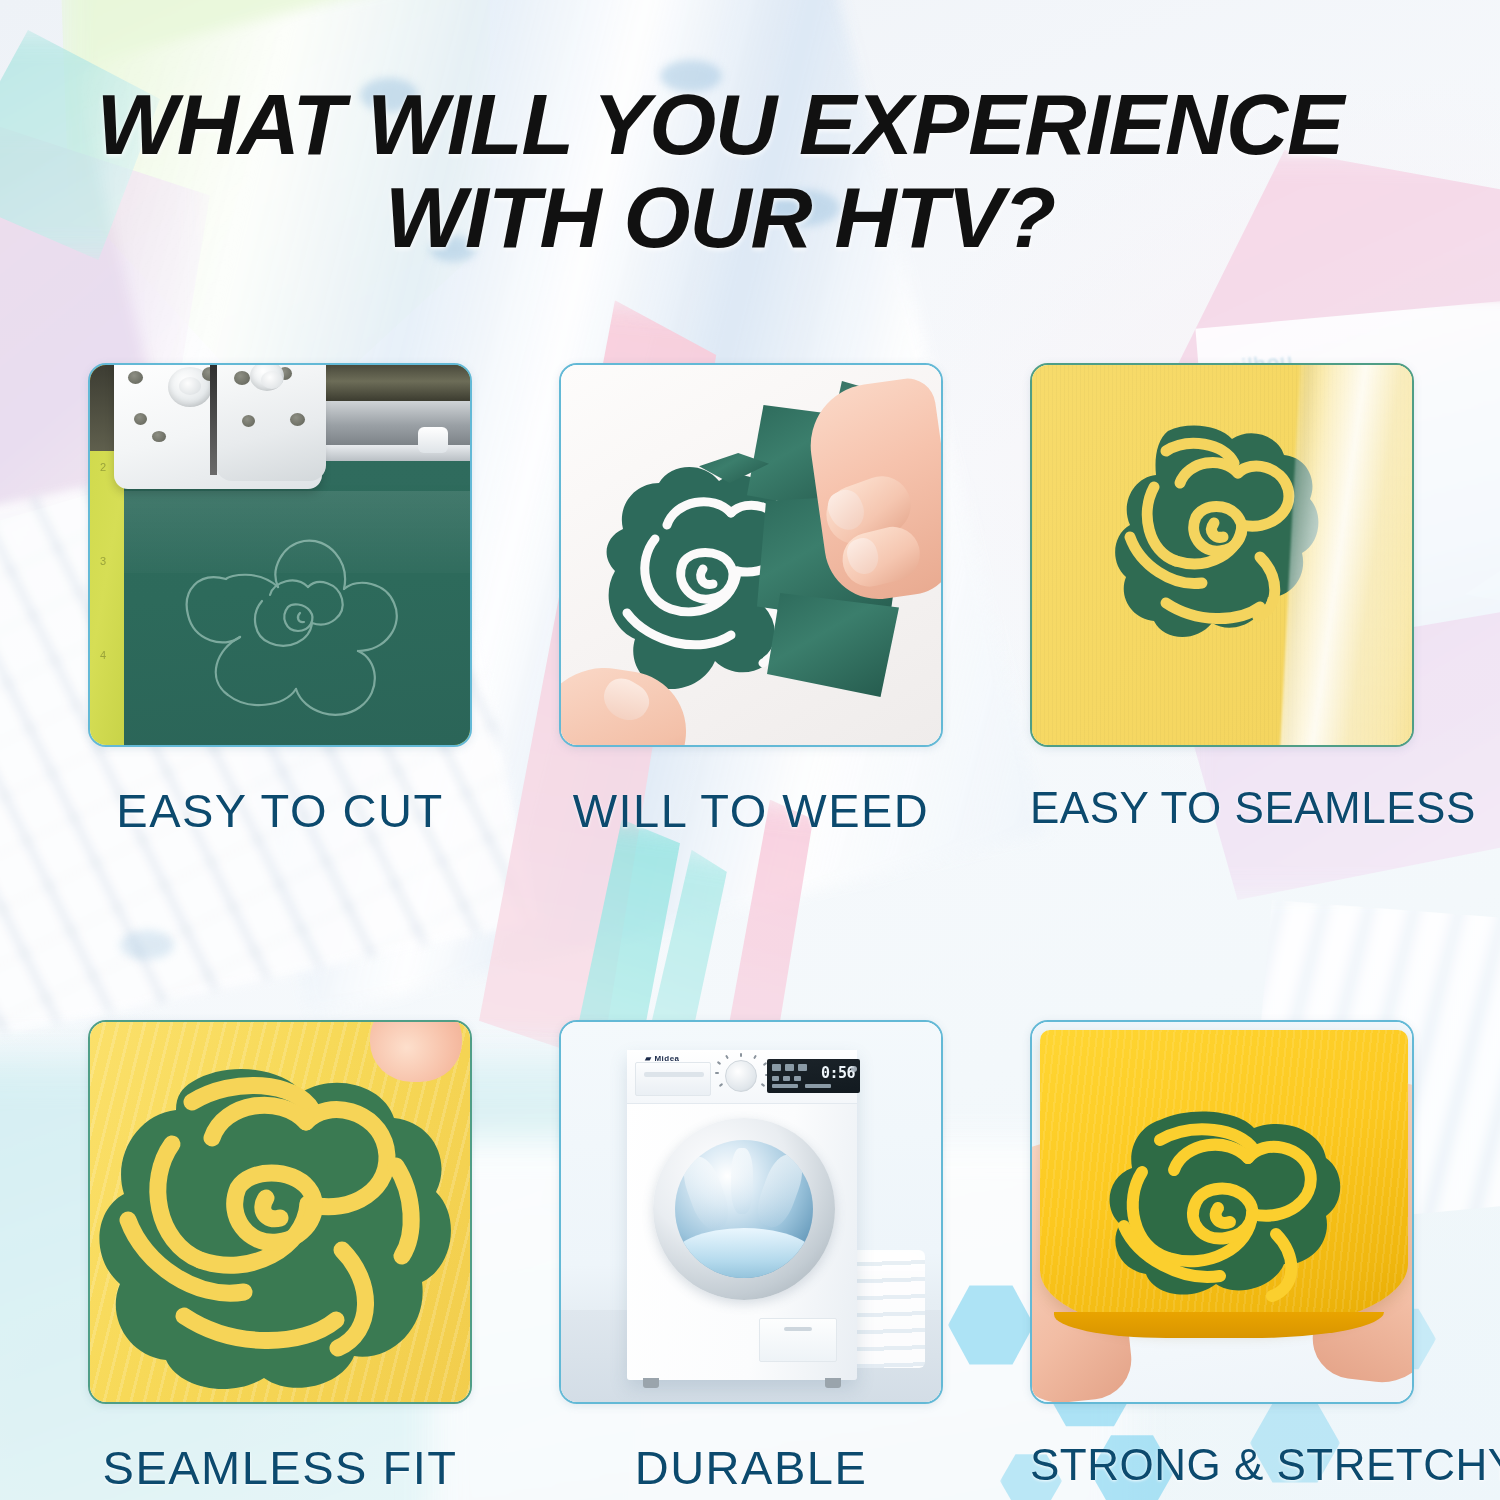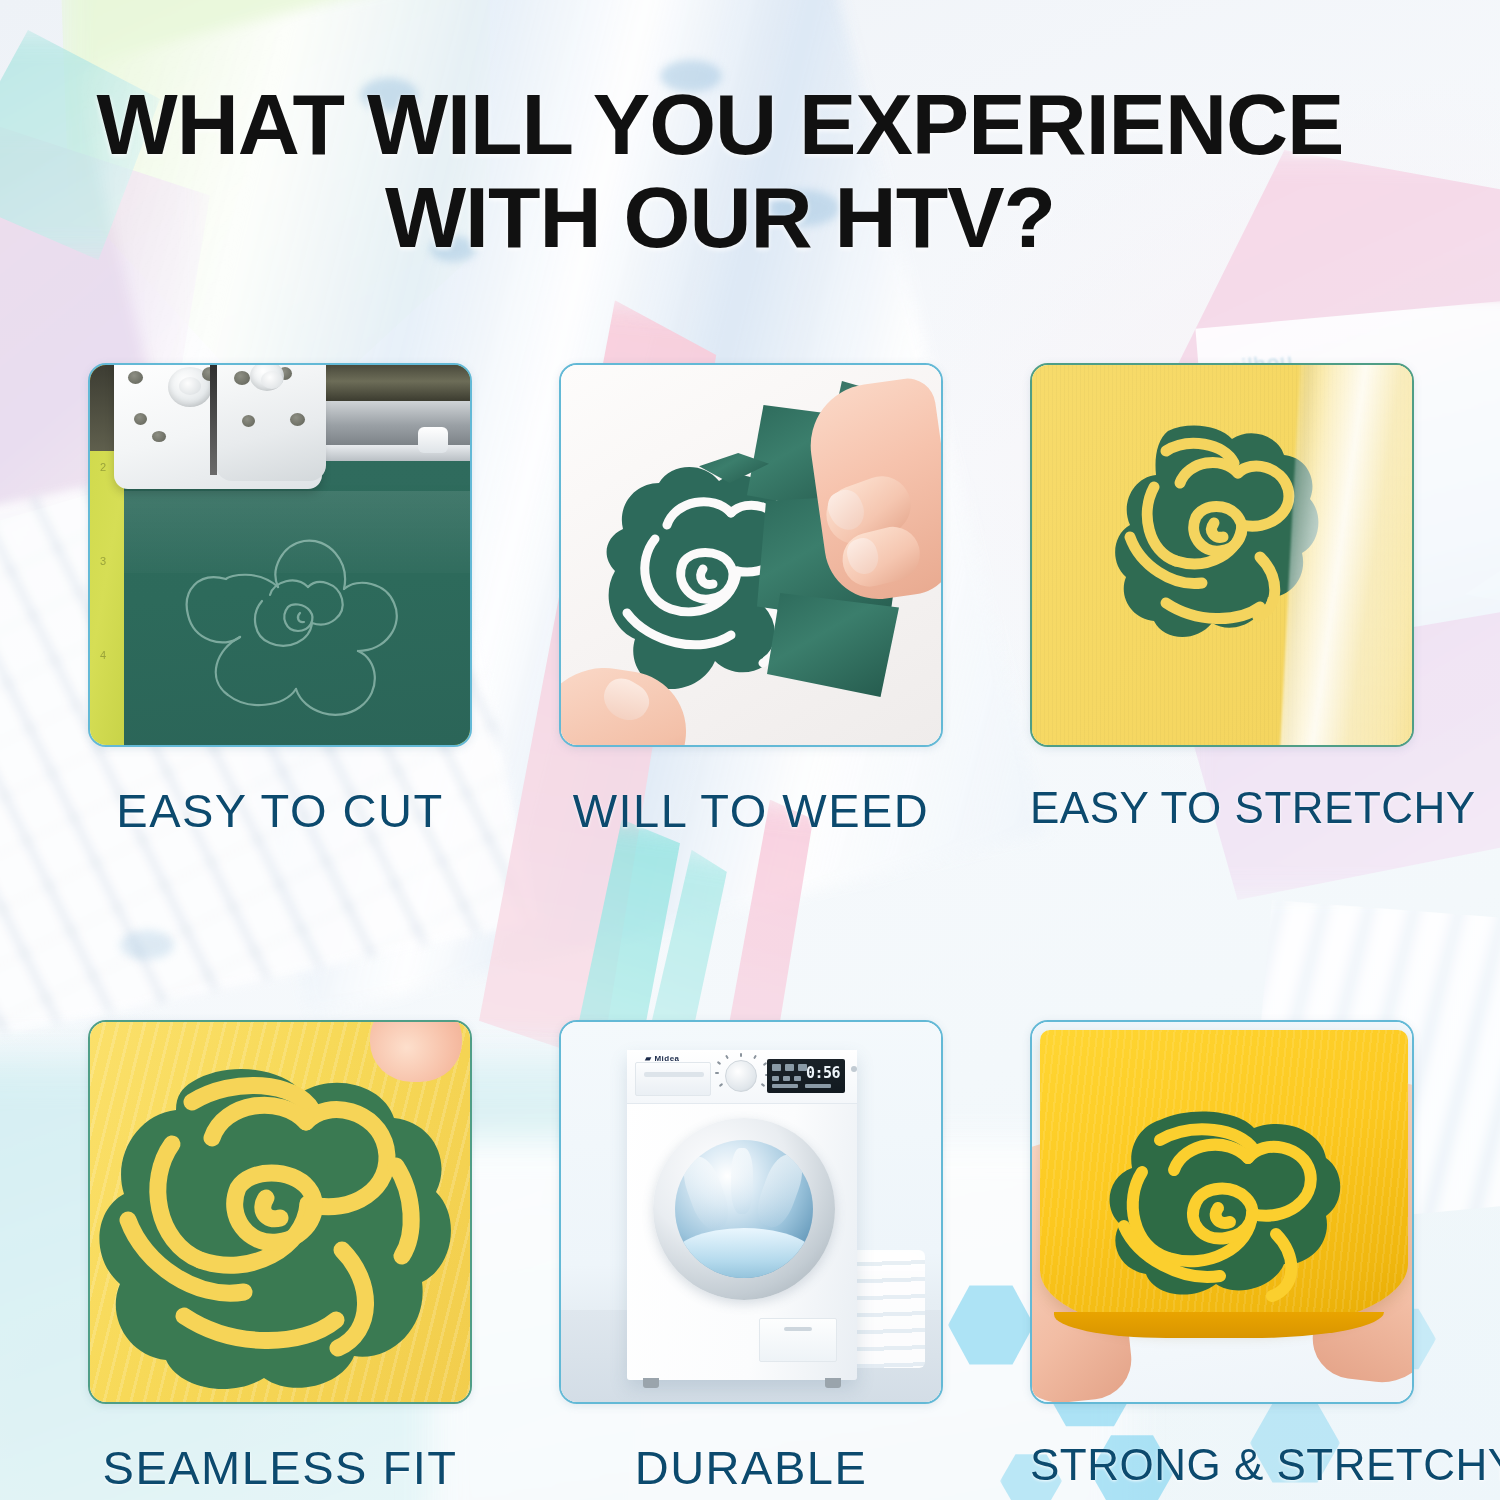--- a/index.html
+++ b/index.html
@@ -195,20 +195,21 @@
     text-align: center;
     font-family: "Liberation Sans", sans-serif;
     font-weight: bold;
     font-size: 86px;
     line-height: 1.08;
     letter-spacing: -1px;
     color: #111111;
     text-shadow: 0 2px 5px rgba(255,255,255,0.85);
     white-space: pre-line;
     z-index: 8;
+    font-style: italic;
   }
 
   
   .grid {
     position: absolute;
     left: 88px; top: 363px;
     width: 1327px;
     z-index: 6;
   }
   .row { display: flex; gap: 87px; }
@@ -433,21 +434,21 @@
     background: radial-gradient(circle at 40% 35%, #ffffff, #dfe5ea 70%, #b9c1c8);
     border: 1px solid #cfd6dc;
   }
   .p5-dialmarks {
     position: absolute; left: 86px; top: 4px; width: 58px; height: 44px;
   }
   .p5-dialmarks i {
     position: absolute; width: 4px; height: 2px; background: #8a939c; border-radius: 1px;
   }
   .p5-display {
-    position: absolute; left: 140px; top: 9px; width: 78px; height: 34px;
+    position: absolute; left: 140px; top: 9px; width: 93px; height: 34px;
     background: linear-gradient(175deg, #1b2329 0%, #121a20 100%);
     border-radius: 2px;
   }
   .p5-time {
     position: absolute; right: 5px; top: 5px;
     font-family: "DejaVu Sans Mono", monospace;
     font-size: 15px; font-weight: bold; color: #eef5fa;
     letter-spacing: -0.5px;
   }
   .p5-disp-ico {
@@ -705,21 +706,21 @@
                 <path d="M20 120 C30 148 62 170 92 166"></path>
                 <path d="M150 140 C170 160 170 190 148 200"></path>
                 <path d="M56 186 C86 206 128 206 150 190"></path>
               </g>
             </svg>
           </div>
 
           <div class="p3-sheet-edge"></div>
           <div class="p3-sheet"></div>
         </div>
-        <div class="caption cap-wide">EASY TO STRETCHY</div>
+        <div class="caption cap-wide">EASY TO SEAMLESS</div>
       </div>
 
     </div>
 
     <div class="row row-2">
 
       <div class="cell">
         <div class="panel panel-green-edge">
           <div class="p4-bg"></div>
 

